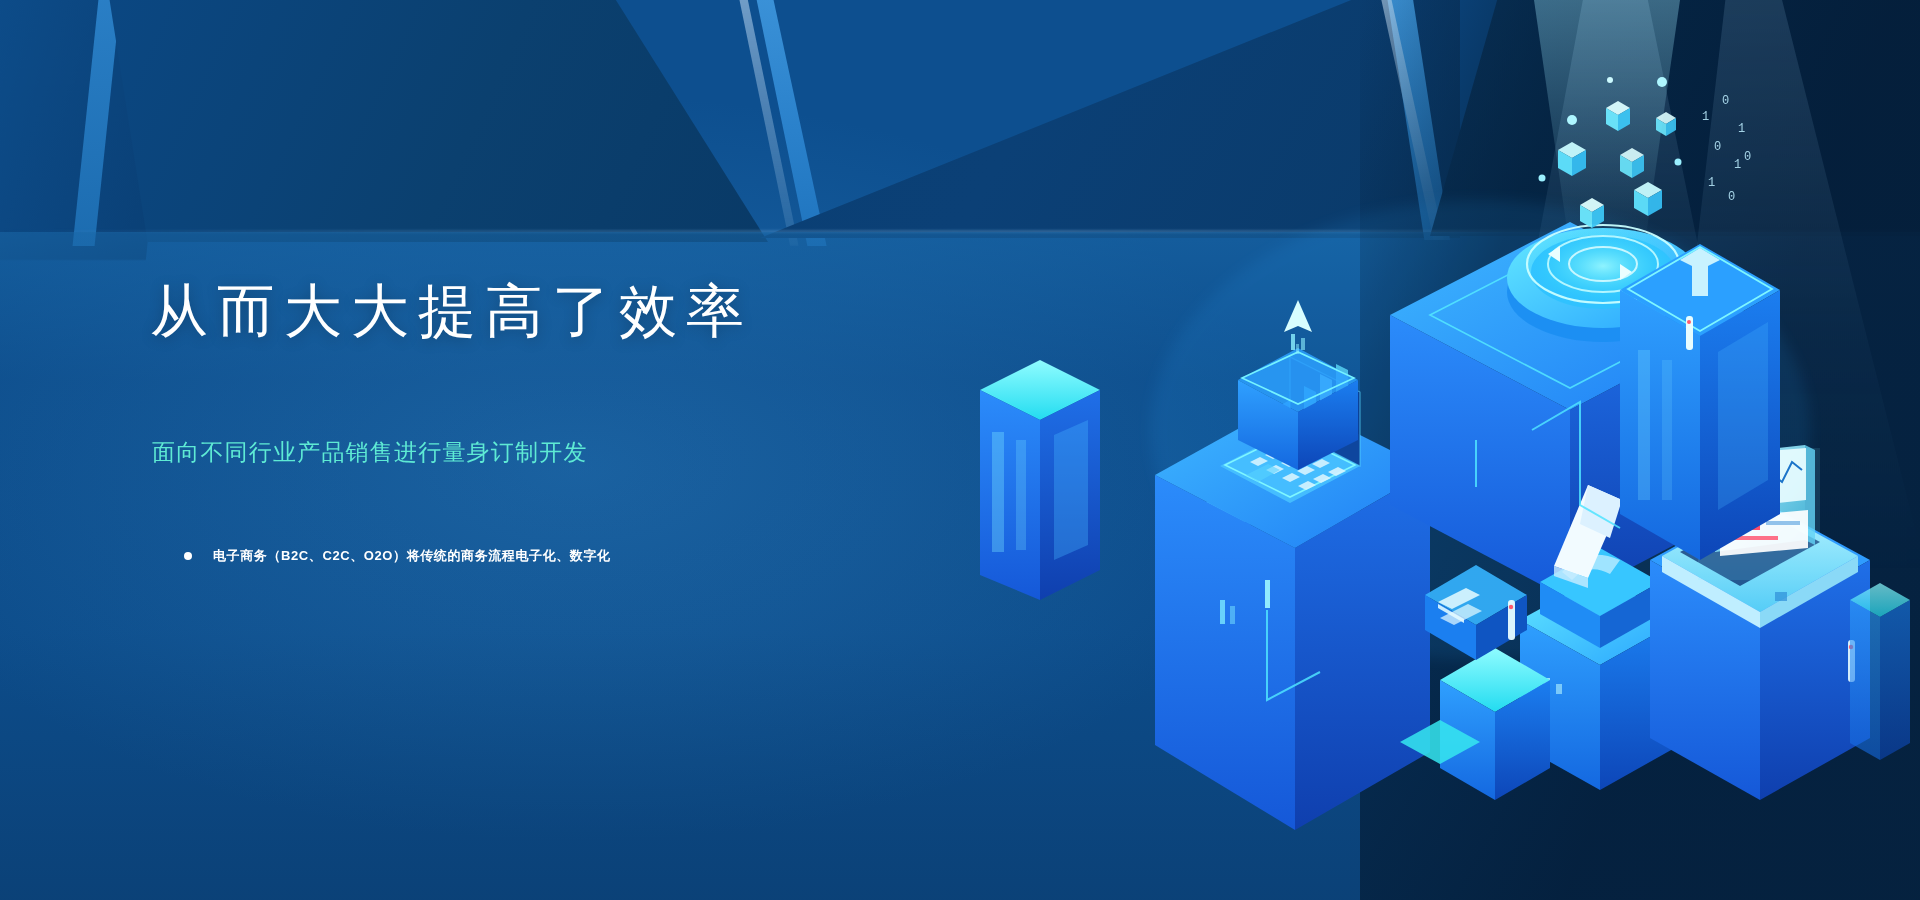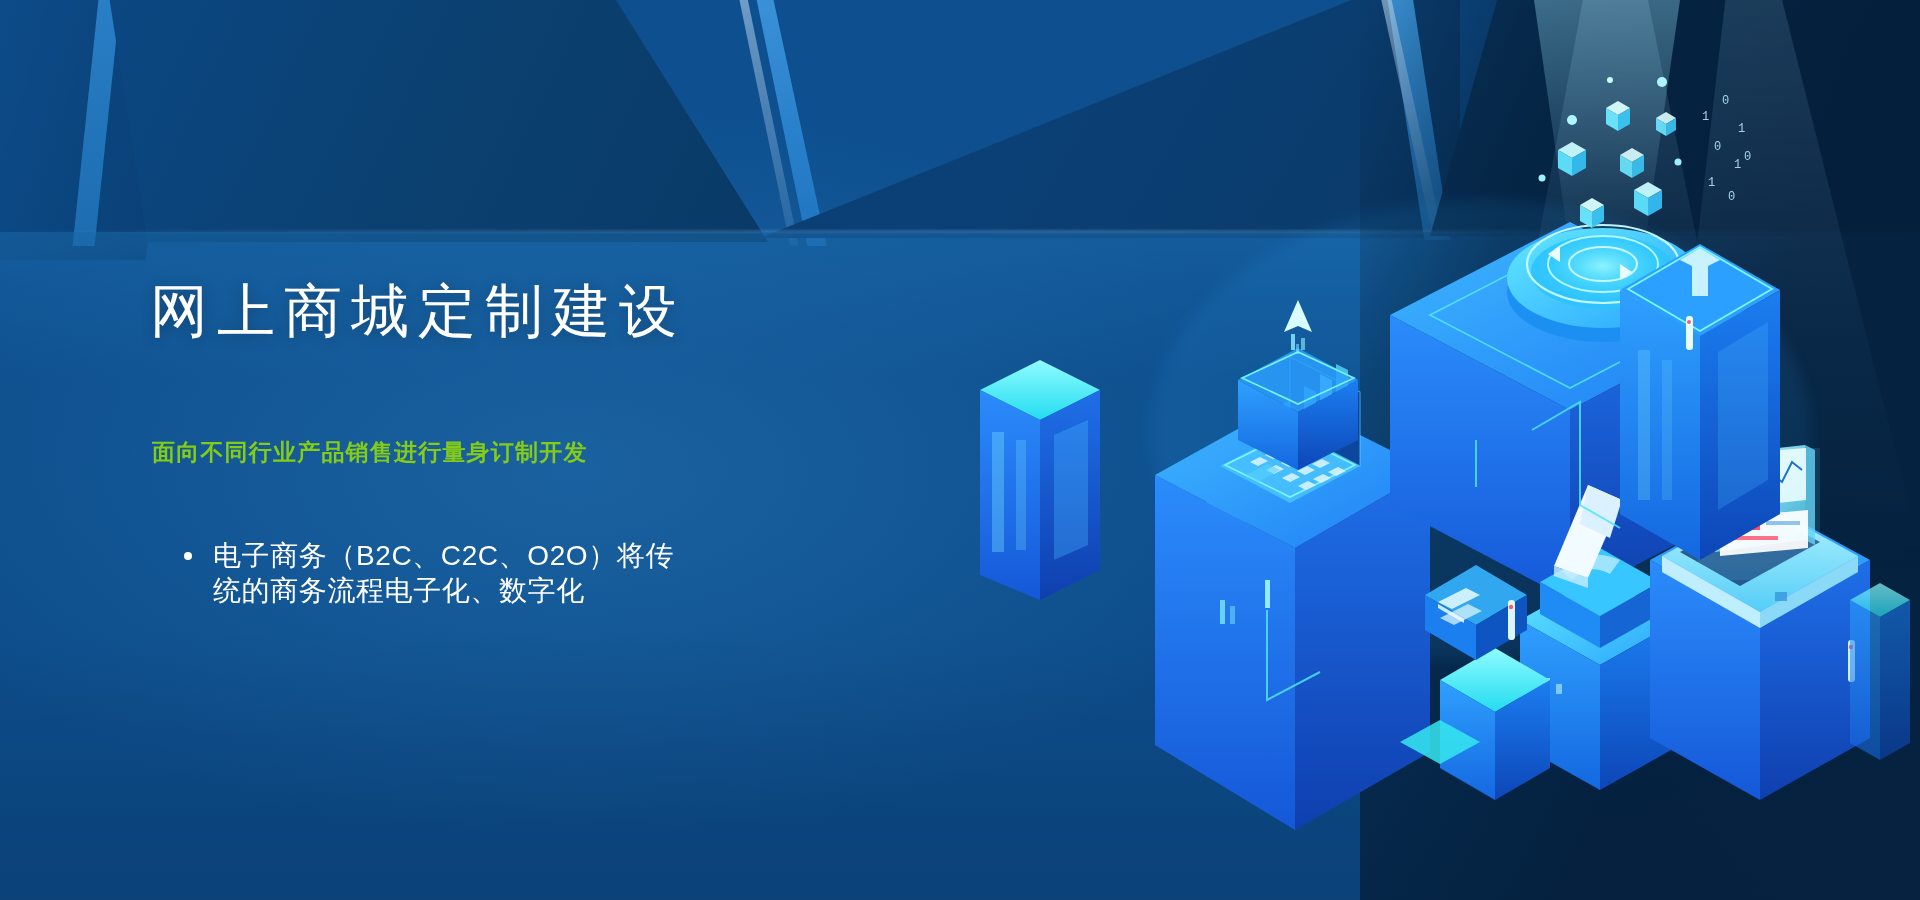--- a/index.html
+++ b/index.html
@@ -150,40 +150,40 @@
     color: #ffffff;
     font-weight: 400;
     white-space: nowrap;
     text-shadow: 0 2px 14px rgba(0,0,0,0.25);
   }
   .subtitle {
     position: absolute;
     left: 152px; top: 437px;
     font-size: 23px;
     letter-spacing: 1.2px;
-    color: #84cc16;
-    font-weight: 700;
+    color: #5eead4;
+    font-weight: 400;
     white-space: nowrap;
   }
   .bullets {
     position: absolute;
     left: 178px; top: 538px;
     width: 520px;
     margin: 0; padding: 0;
     list-style: none;
   }
   .bullet {
     position: relative;
     padding-left: 35px;
     margin-bottom: 14px;
     color: #ffffff;
-    font-size: 28px;
+    font-size: 13px;
     line-height: 35px;
     letter-spacing: 0.6px;
-    font-weight: 400;
+    font-weight: 700;
     text-indent: 0;
   }
   .bullet .dot {
     position: absolute;
     left: 6px; top: 14px;
     width: 8px; height: 8px;
     border-radius: 50%;
     background: #ffffff;
   }
   .bullet .btext { display: block; }
@@ -511,21 +511,21 @@
 
       <g>
         <polygon points="930,600 960,583 990,600 960,617" fill="url(#gCyan)" opacity="0.7"></polygon>
         <polygon points="930,600 960,617 960,760 930,743" fill="url(#gLeft2)" opacity="0.6"></polygon>
         <polygon points="990,600 960,617 960,760 990,743" fill="url(#gRight2)" opacity="0.6"></polygon>
       </g>
     </svg>
   </div>
 
   <div class="content">
-    <div class="title">网上商城定制建设</div>
+    <div class="title">从而大大提高了效率</div>
     <div class="subtitle">面向不同行业产品销售进行量身订制开发</div>
     <ul class="bullets">
       <li class="bullet">
         <span class="dot"></span>
         <span class="btext">电子商务（B2C、C2C、O2O）将传统的商务流程电子化、数字化</span>
       </li>
     </ul>
   </div>
 
 </div>

